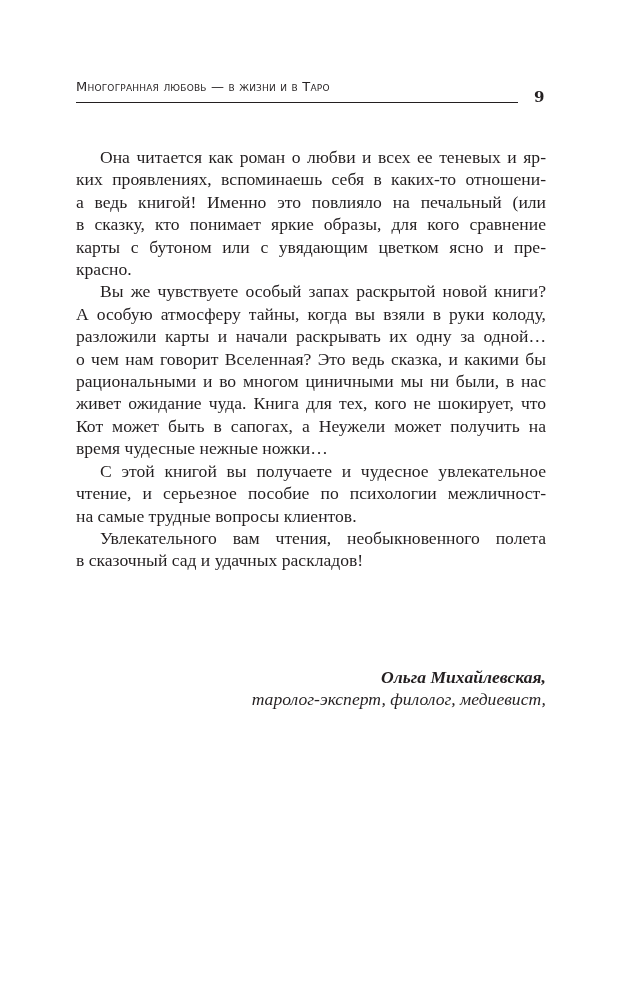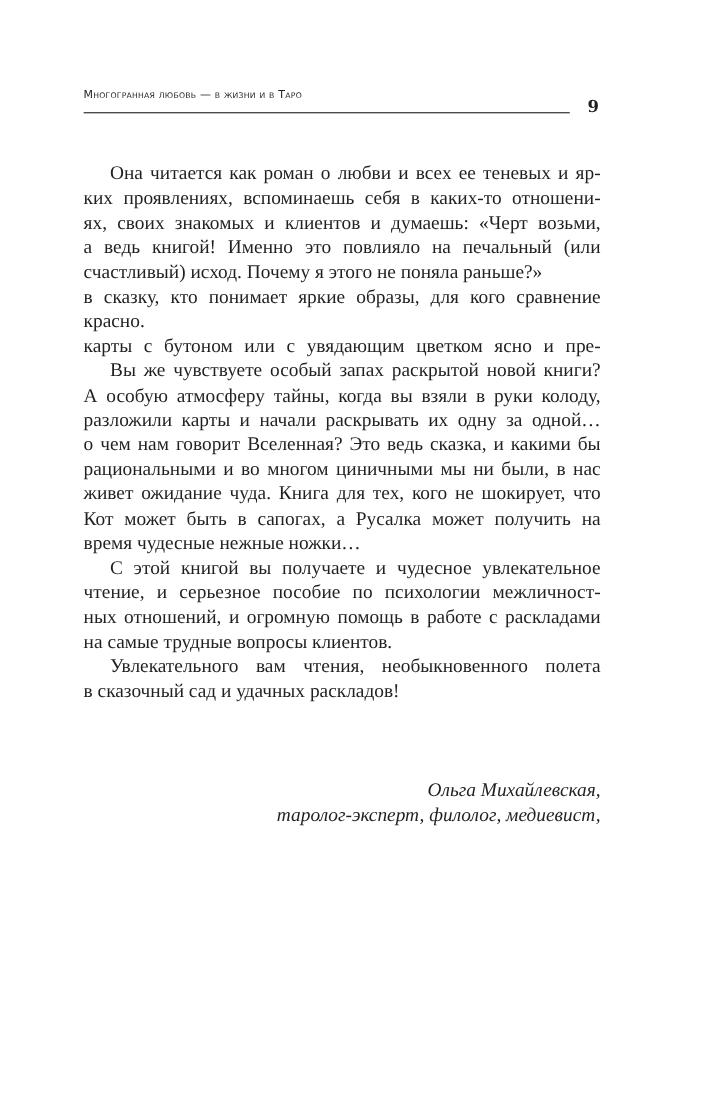--- a/index.html
+++ b/index.html
@@ -20,21 +20,21 @@
       top: 78px;
       width: 442px;
       height: 24px;
       border-bottom: 1.2px solid #231f20;
     }
     .running-head-title {
       position: absolute;
       left: 0;
       top: 0;
       font-family: "DejaVu Sans", sans-serif;
-      font-size: 10px;
+      font-size: 13px;
       font-variant: small-caps;
       letter-spacing: 0.2px;
       line-height: 18px;
       white-space: nowrap;
       color: #231f20;
     }
     .page-number {
       position: absolute;
       left: 534px;
       top: 88px;
@@ -76,64 +76,60 @@
       position: absolute;
       right: 98px;
       top: 666px;
       text-align: right;
       font-family: "Liberation Serif", serif;
       font-size: 17.6px;
       line-height: 22.4px;
       font-style: italic;
     }
     .signature .sig-name {
-      font-weight: normal;
+      font-weight: bold;
       display: block;
-      margin-top: 41px;
     }
     .signature .sig-role {
       display: block;
       text-align: right;
     }
   </style>
 </head>
 <body>
 
 <div class="running-head">
   <span class="running-head-title">Многогранная любовь — в жизни и в Таро</span>
 </div>
 <div class="page-number">9</div>
 
 <div class="body-text">
   <p class="para">
     <span class="line first">Она читается как роман о любви и всех ее теневых и яр-</span>
     <span class="line">ких проявлениях, вспоминаешь себя в каких-то отношени-</span>
-    <span class="line">ях, своих знакомых и клиентов и думаешь: «Черт возьми,</span>
     <span class="line">а ведь книгой! Именно это повлияло на печальный (или</span>
-    <span class="line last">счастливый) исход. Почему я этого не поняла раньше?»</span>
   </p>
   <p class="para">
     <span class="line">в сказку, кто понимает яркие образы, для кого сравнение</span>
+    <span class="line">карты с бутоном или с увядающим цветком ясно и пре-</span>
     <span class="line last">красно.</span>
-    <span class="line">карты с бутоном или с увядающим цветком ясно и пре-</span>
   </p>
   <p class="para">
     <span class="line first">Вы же чувствуете особый запах раскрытой новой книги?</span>
     <span class="line">А особую атмосферу тайны, когда вы взяли в руки колоду,</span>
     <span class="line">разложили карты и начали раскрывать их одну за одной…</span>
     <span class="line">о чем нам говорит Вселенная? Это ведь сказка, и какими бы</span>
     <span class="line">рациональными и во многом циничными мы ни были, в нас</span>
     <span class="line">живет ожидание чуда. Книга для тех, кого не шокирует, что</span>
-    <span class="line">Кот может быть в сапогах, а Русалка может получить на</span>
+    <span class="line">Кот может быть в сапогах, а Неужели может получить на</span>
     <span class="line last">время чудесные нежные ножки…</span>
   </p>
   <p class="para">
     <span class="line first">С этой книгой вы получаете и чудесное увлекательное</span>
     <span class="line">чтение, и серьезное пособие по психологии межличност-</span>
-    <span class="line">ных отношений, и огромную помощь в работе с раскладами</span>
     <span class="line last">на самые трудные вопросы клиентов.</span>
   </p>
   <p class="para">
     <span class="line first">Увлекательного вам чтения, необыкновенного полета</span>
     <span class="line last">в сказочный сад и удачных раскладов!</span>
   </p>
 </div>
 
 <div class="signature">
   <span class="sig-name">Ольга Михайлевская,</span>

